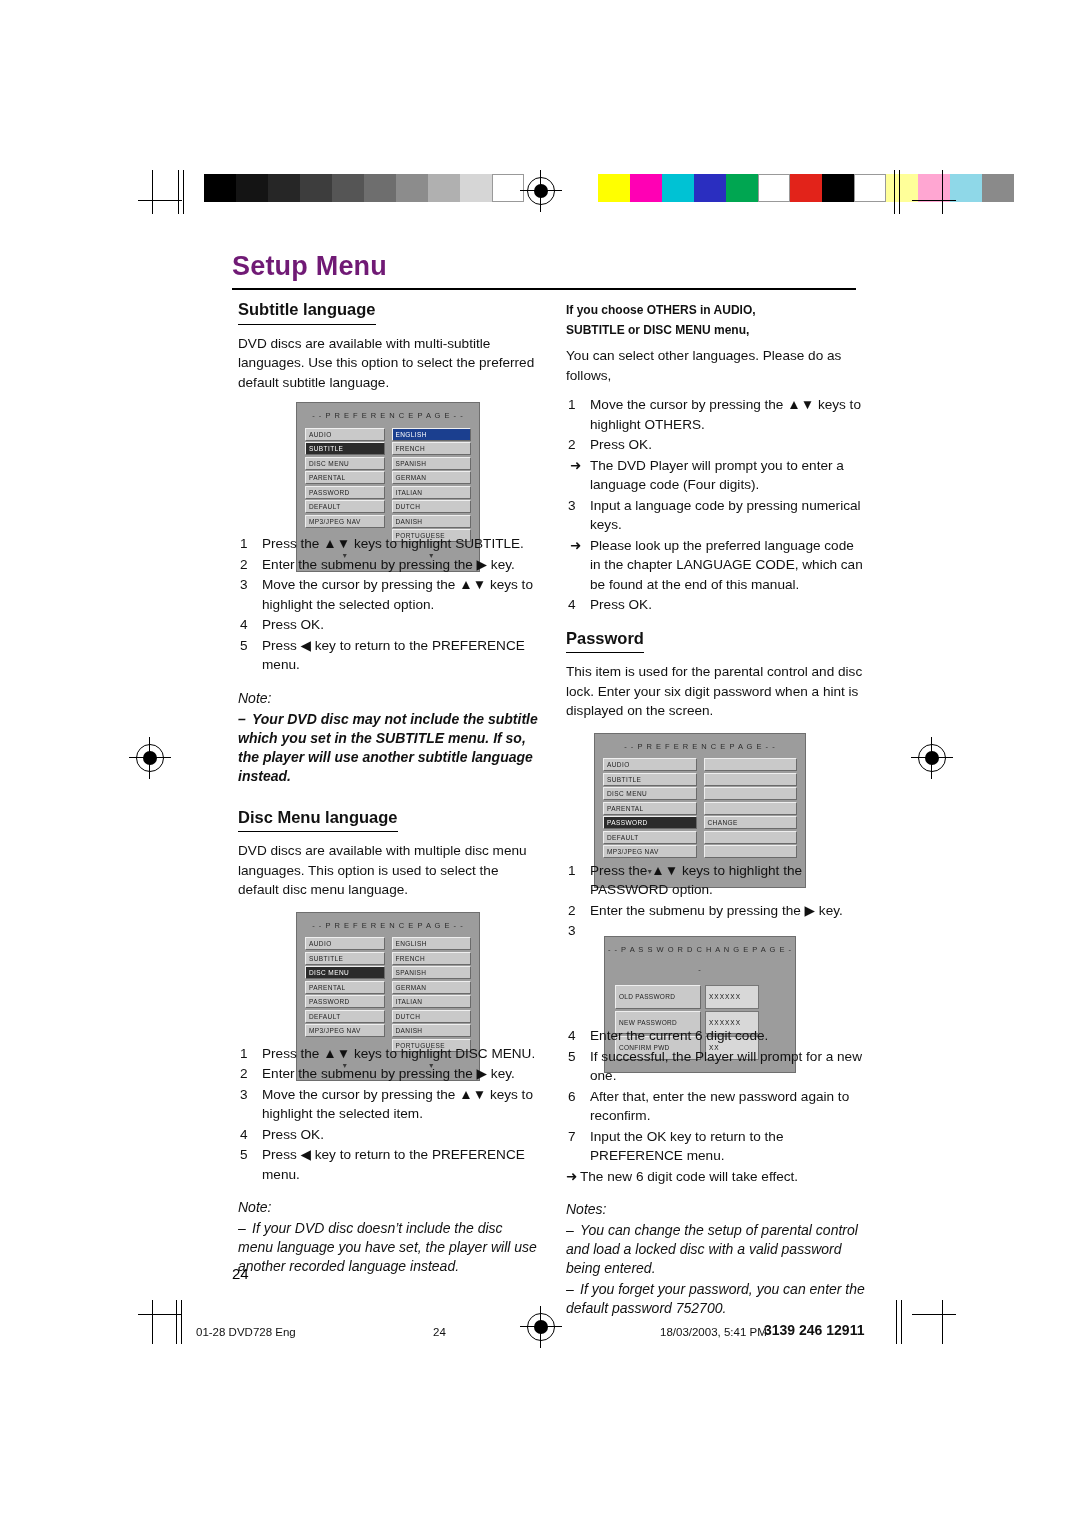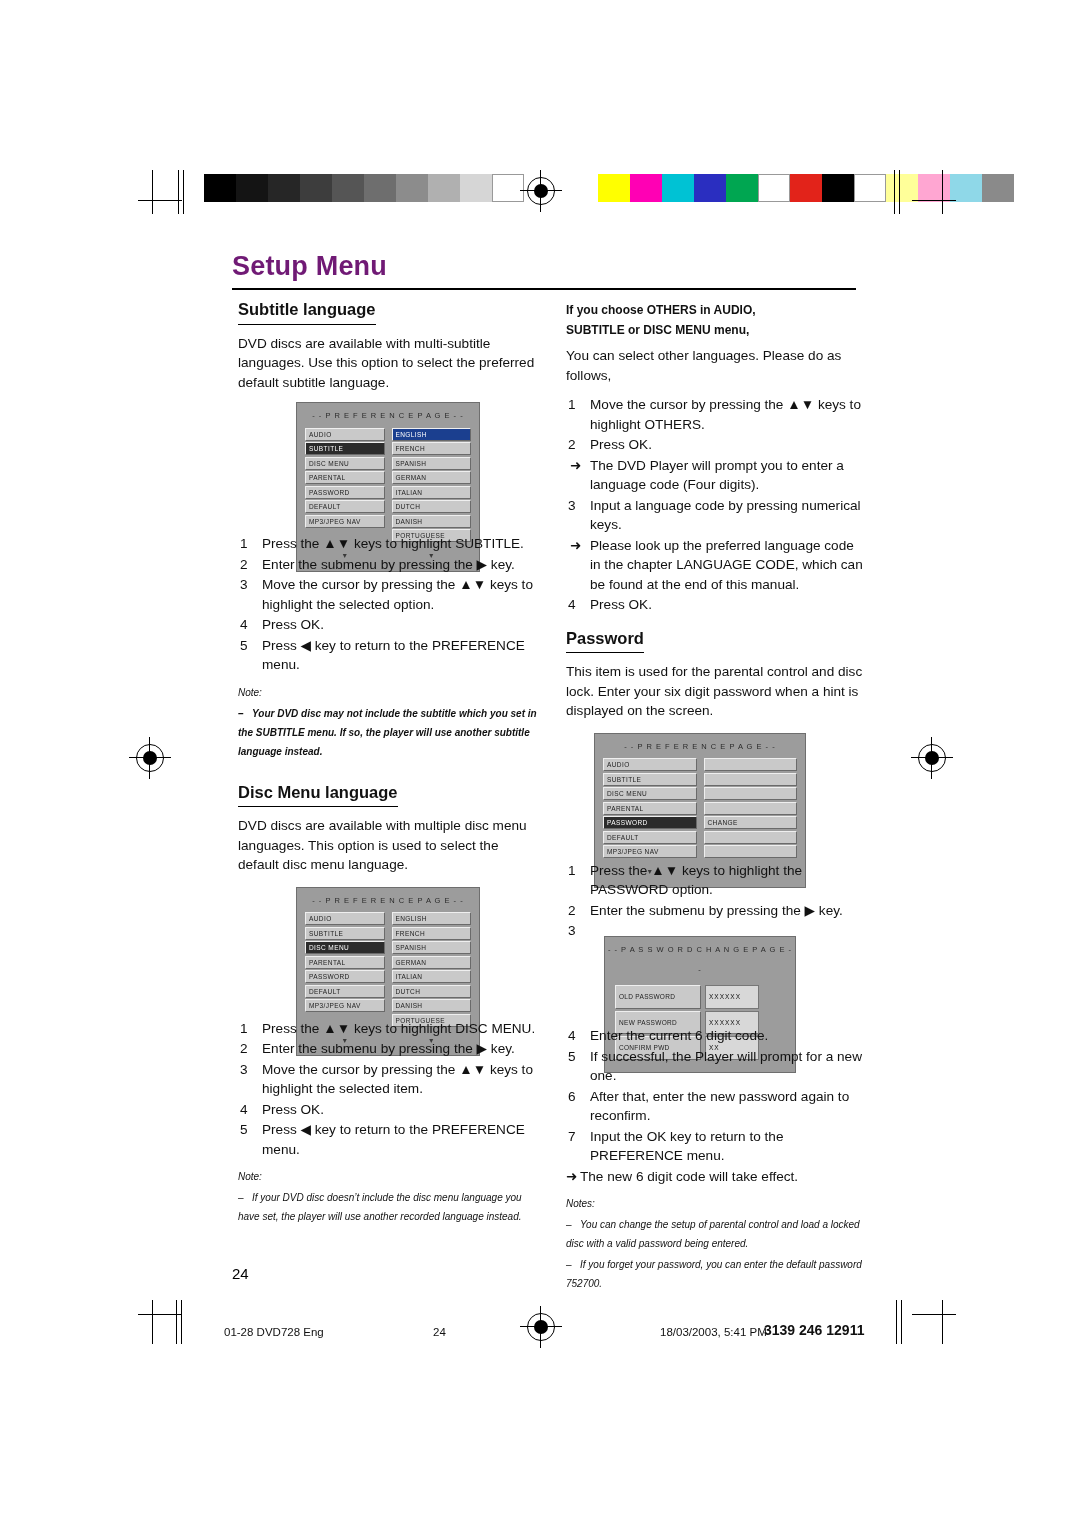--- a/index.html
+++ b/index.html
@@ -51,21 +51,21 @@
   }
   .sec-wrap { margin-top:8px; }
   p { margin:6px 0 0 0; }
 
   ol.steps { list-style:none; margin:10px 0 0 0; padding:0; }
   ol.steps li { position:relative; padding-left:24px; margin-bottom:1px; }
   ol.steps li .n { position:absolute; left:2px; top:0; font-weight:normal; }
   .arrow-li { padding-left:24px; position:relative; }
   .arrow-li .ar { position:absolute; left:4px; top:0; }
 
-  .note { margin-top:8px; font-style:italic; font-size:10px; line-height:19px; }
+  .note { margin-top:14px; font-style:italic; font-size:14px; line-height:19px; }
   .note .dash { display:inline-block; width:14px; }
   .note-title { font-style:italic; }
 
   
   .osd {
     position:relative; background:#9c9c9c; border:1px solid #6e6e6e;
     font-family:"Liberation Sans", sans-serif;
   }
   .osd .osd-title {
     text-align:center; font-size:7.5px; letter-spacing:1px; color:#2b2b2b; padding:3px 0 2px;
@@ -90,21 +90,21 @@
     border-right:1px solid #6a6a6a; border-bottom:1px solid #6a6a6a;
     font-size:6.5px; padding:1px 3px; color:#222; width:78px; letter-spacing:0.3px;
   }
   .pwd-osd .val {
     background:#d8d8d8; border:1px solid #777; font-size:6.5px; padding:1px 3px; width:46px; color:#111; letter-spacing:1px;
   }
 
   .pagenum { position:absolute; left:232px; top:1265px; font-size:15px; }
 
   .footer-bar { position:absolute; left:0; top:1318px; width:1080px; height:36px; font-size:11.5px; color:#111; }
-  .footer-bar .fl { position:absolute; left:196px; top:8px;margin-left:28px; }
+  .footer-bar .fl { position:absolute; left:196px; top:8px; }
   .footer-bar .fc { position:absolute; left:433px; top:8px; }
   .footer-bar .fr { position:absolute; left:660px; top:8px; }
   .footer-bar .fcode { position:absolute; left:764px; top:4px; font-weight:bold; font-size:14px; }
 </style>
 </head>
 <body>
 
 <div class="page">
 
   <div class="crop" style="left:138px;top:170px;width:44px;height:44px;">

